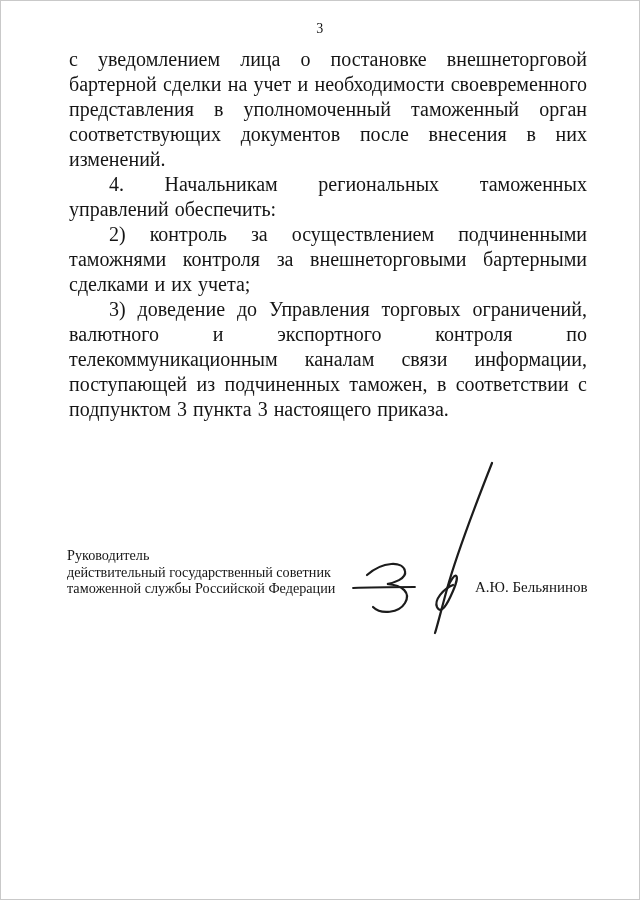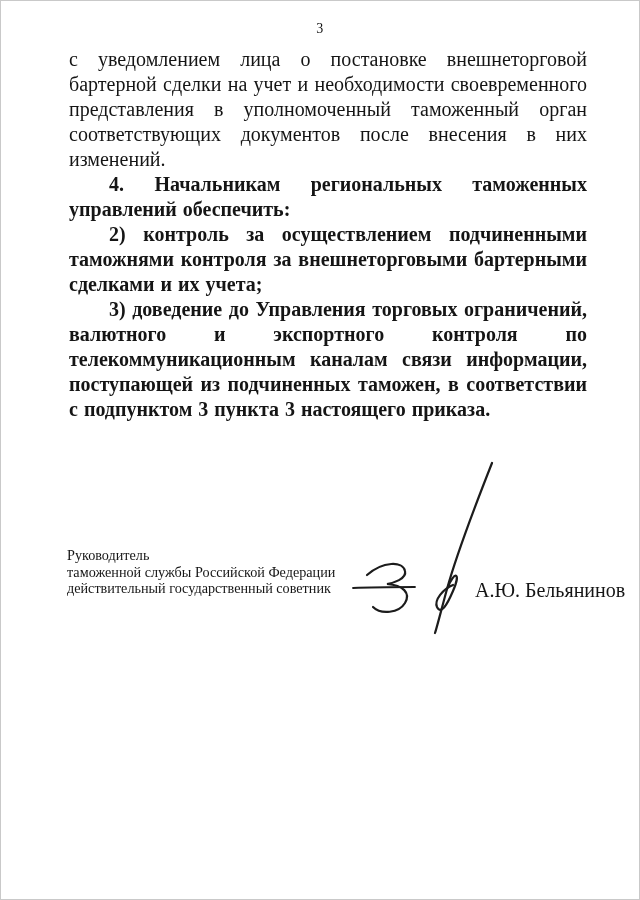--- a/index.html
+++ b/index.html
@@ -30,42 +30,41 @@
     font-size: 20px;
     line-height: 25px;
   }
   .body-text p {
     margin: 0;
     text-align: justify;
     word-spacing: 1px;
   }
   .body-text p.indent {
     text-indent: 40px;
-    font-weight: bold;
   }
   .sig-area {
     position: absolute;
     left: 0;
     top: 448px;
     width: 530px;
     height: 220px;
   }
   .sig-titles {
     position: absolute;
     left: 66px;
     top: 98px;
     font-size: 14.2px;
     line-height: 16.5px;
     white-space: nowrap;
   }
   .sig-name {
     position: absolute;
     left: 474px;
     top: 130px;
-    font-size: 20px;
+    font-size: 15px;
     white-space: nowrap;
   }
   .sig-svg {
     position: absolute;
     left: 348px;
     top: 8px;
     width: 160px;
     height: 180px;
   }
 </style>
@@ -80,22 +79,22 @@
     <p>с уведомлением лица о постановке внешнеторговой бартерной сделки на учет и необходимости своевременного представления в уполномоченный таможенный орган соответствующих документов после внесения в них изменений.</p>
     <p class="indent">4. Начальникам региональных таможенных управлений обеспечить:</p>
     <p class="indent">2) контроль за осуществлением подчиненными таможнями контроля за внешнеторговыми бартерными сделками и их учета;</p>
     <p class="indent">3) доведение до Управления торговых ограничений, валютного и экспортного контроля по телекоммуникационным каналам связи информации, поступающей из подчиненных таможен, в соответствии с подпунктом 3 пункта 3 настоящего приказа.</p>
   </div>
 
   <div class="sig-area">
 
     <div class="sig-titles">
       <div>Руководитель</div>
+      <div>действительный государственный советник</div>
       <div>таможенной службы Российской Федерации</div>
-      <div>действительный государственный советник</div>
     </div>
 
     <svg class="sig-svg" viewBox="0 0 160 180" xmlns="http://www.w3.org/2000/svg">
       <g fill="none" stroke="#1c1c1c" stroke-width="2.2" stroke-linecap="round">
 
         <path d="M 143,6 C 128,44 108,96 98,132 C 92,154 88,170 86,176"></path>
 
         <path d="M 98,132 C 106,112 112,116 104,134 C 98,148 92,158 88,150 C 85,143 94,132 104,128"></path>
 
         <path d="M 18,118 C 34,104 54,104 56,114 C 58,122 44,126 38,127 C 54,128 62,136 56,146 C 50,156 32,158 24,150"></path>

